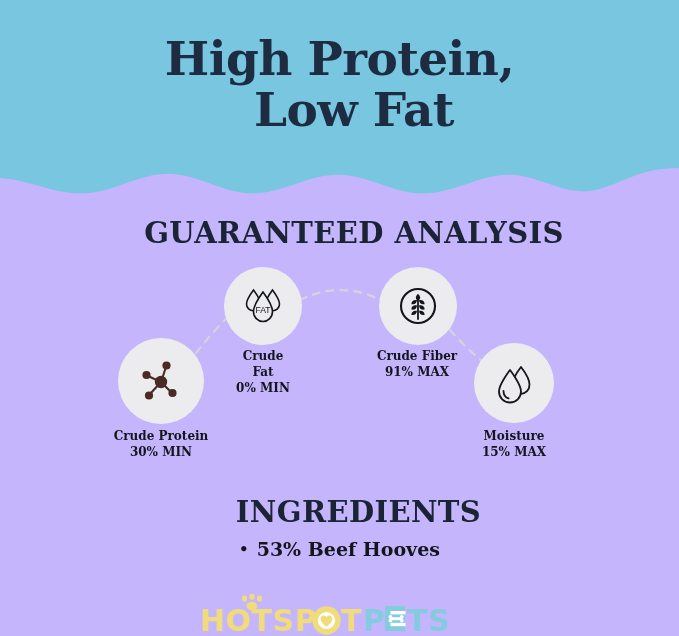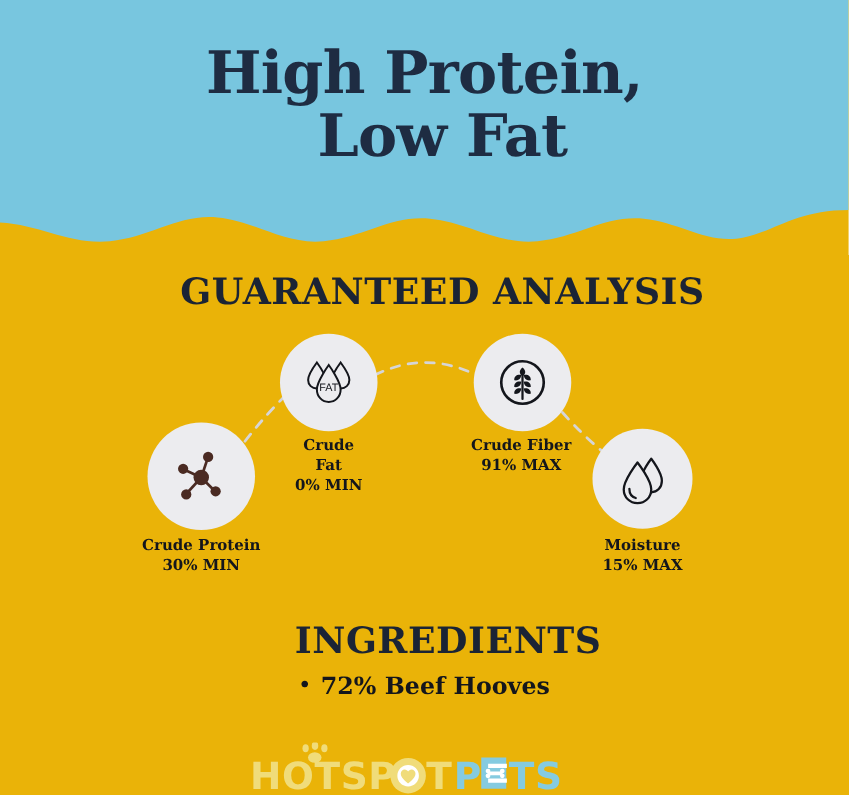--- a/index.html
+++ b/index.html
@@ -7,21 +7,21 @@
     width: 679px;
     height: 636px;
     background: #ffffff;
     font-family: "Liberation Serif", serif;
     overflow: hidden;
   }
   #root {
     position: relative;
     width: 679px;
     height: 636px;
-    background: #eab308;
+    background: #c4b5fd;
   }
 
   
   .header {
     position: absolute;
     left: 0; top: 0;
     width: 679px;
     height: 205px;
   }
   .header-wave-svg {
@@ -243,21 +243,21 @@
       </div>
       <div class="node-label">Moisture
 15% MAX</div>
     </div>
   </div>
 
   <div id="ing-heading" class="section-heading">INGREDIENTS</div>
 
   <div class="ingredient-list">
     <div class="ingredient-item">
-      <span class="bullet">•</span><span>72% Beef Hooves</span>
+      <span class="bullet">•</span><span>53% Beef Hooves</span>
     </div>
   </div>
 
   <div class="logo">
     <svg class="logo-svg" width="280" height="42" viewBox="0 0 280 42">
 
       <g fill="#f0dc7a">
         <ellipse cx="44.5" cy="4.6" rx="2.5" ry="3.2"></ellipse>
         <ellipse cx="52.0" cy="2.6" rx="2.6" ry="3.3"></ellipse>
         <ellipse cx="59.5" cy="4.6" rx="2.5" ry="3.2"></ellipse>

